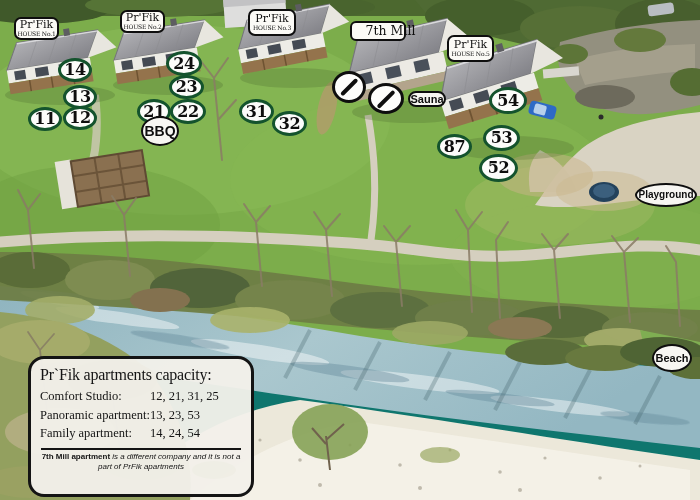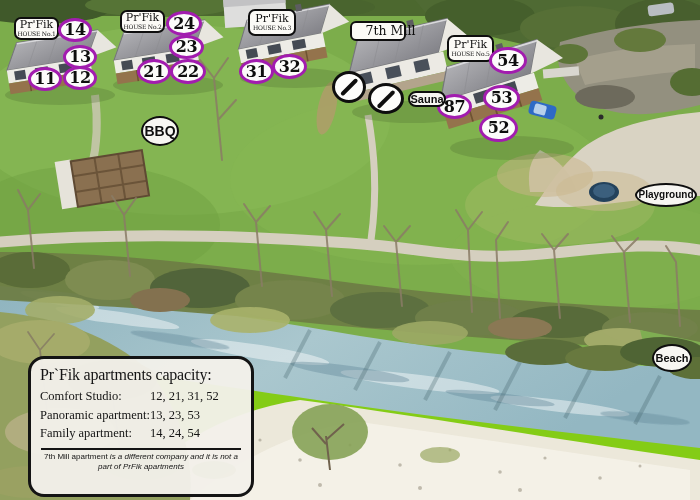--- a/index.html
+++ b/index.html
@@ -1,24 +1,24 @@
 <!DOCTYPE html>
 <html><head>
 <meta charset="utf-8">
 <style>
   html,body{margin:0;padding:0;background:#ffffff;}
-  #stage{position:relative;width:700px;height:500px;overflow:hidden;background:#84cc16;
+  #stage{position:relative;width:700px;height:500px;overflow:hidden;background:#0f766e;
          font-family:"Liberation Sans",sans-serif;}
   #photo-svg{position:absolute;left:0;top:0;z-index:1;}
 
   
   .ov{position:absolute;z-index:2;box-sizing:border-box;color:#0e0e0e;}
-  .badge{border:3px solid #a21caf;border-radius:50%;background:#fcfcfa;
+  .badge{border:3px solid #14532d;border-radius:50%;background:#fcfcfa;
          display:flex;align-items:center;justify-content:center;
-         font:700 16px/1 "DejaVu Serif",serif;letter-spacing:-0.5px;}
+         font:700 16px/1 "DejaVu Serif",serif;letter-spacing:-0.5px;margin-top:40px;}
   .hlabel{border:2.5px solid #0e0e0e;border-radius:7px;background:#fbfaf6;
           display:flex;flex-direction:column;align-items:center;justify-content:center;
           text-align:center;padding:1px 2px;}
   .hl1{font:400 11px/10px "DejaVu Serif",serif;white-space:nowrap;}
   .hl2{font:400 6px/7px "DejaVu Serif",serif;white-space:nowrap;letter-spacing:-0.2px;}
   .pill{border:2.5px solid #0e0e0e;border-radius:6px;background:#fbfaf6;
         display:flex;align-items:center;justify-content:center;
         font:400 12.5px/1 "DejaVu Serif",serif;white-space:nowrap;padding-left:25px;}
   .amenity{border:2.5px solid #0e0e0e;border-radius:50%;background:#f7f6f2;
         display:flex;align-items:center;justify-content:center;
@@ -31,21 +31,21 @@
   .capacity-box{left:28px;top:356px;width:226px;height:141px;z-index:3;
         background:rgba(242,240,234,0.96);border:3px solid #141414;border-radius:16px;
         padding:5px 9px 15px 9px;}
   .cap-title{font:400 16px/21px "Liberation Serif",serif;letter-spacing:-0.2px;color:#141414;
         margin-bottom:2px;white-space:nowrap;}
   .cap-row{display:grid;grid-template-columns:110px auto;
         font:400 12.5px/18.5px "Liberation Serif",serif;color:#141414;}
   .cap-row span{white-space:nowrap;}
   .cap-rule{border-top:2px solid #141414;margin:5px 1px 2px 1px;}
   .cap-note{font:italic 400 8px/10px "Liberation Sans",sans-serif;text-align:center;color:#141414;}
-  .cap-note b{font-style:normal;font-weight:400;text-align:right;}
+  .cap-note b{font-style:normal;font-weight:700;text-align:right;}
 </style>
 </head>
 <body>
 
 <div id="stage">
 
   <svg id="photo-svg" width="700" height="500" viewBox="0 0 700 500">
     <defs>
       <linearGradient id="roofG" x1="0" y1="0" x2="1" y2="1">
         <stop offset="0" stop-color="#b4b4b8"></stop>
@@ -323,21 +323,21 @@
 
   <span class="ov badge" style="left:58px;top:18px;width:34px;height:24px">14</span>
   <span class="ov badge" style="left:63px;top:45px;width:34px;height:24px">13</span>
   <span class="ov badge" style="left:28px;top:67px;width:34px;height:24px">11</span>
   <span class="ov badge" style="left:63px;top:66px;width:34px;height:24px">12</span>
   <span class="ov badge" style="left:166px;top:11px;width:36px;height:25px">24</span>
   <span class="ov badge" style="left:169px;top:35px;width:35px;height:24px">23</span>
   <span class="ov badge" style="left:137px;top:59px;width:34px;height:25px">21</span>
   <span class="ov badge" style="left:170px;top:59px;width:36px;height:25px">22</span>
   <span class="ov badge" style="left:239px;top:59px;width:35px;height:25px">31</span>
-  <span class="ov badge" style="left:272px;top:54px;width:35px;height:25px">32</span>
+  <span class="ov badge" style="left:272px;top:71px;width:35px;height:25px">32</span>
   <span class="ov badge" style="left:489px;top:47px;width:38px;height:27px">54</span>
   <span class="ov badge" style="left:483px;top:85px;width:37px;height:26px">53</span>
   <span class="ov badge" style="left:479px;top:114px;width:39px;height:28px">52</span>
   <span class="ov badge" style="left:437px;top:94px;width:35px;height:25px">87</span>
 
   <span class="ov noentry" style="left:332px;top:71px;width:34px;height:32px">
     <span class="slash"></span>
   </span>
   <span class="ov noentry" style="left:368px;top:83px;width:36px;height:31px">
     <span class="slash"></span>
@@ -345,21 +345,21 @@
 
   <span class="ov amenity" style="left:141px;top:116px;width:38px;height:30px;font-size:14px">BBQ</span>
   <span class="ov amenity" style="left:408px;top:91px;width:38px;height:16px;border-radius:11px">Sauna</span>
   <span class="ov amenity" style="left:635px;top:183px;width:62px;height:24px;font-size:10px">Playground</span>
   <span class="ov amenity" style="left:652px;top:344px;width:40px;height:28px">Beach</span>
 
   <div class="ov capacity-box">
     <div class="cap-title">Pr`Fik apartments capacity:</div>
     <div class="cap-row">
       <span>Comfort Studio:</span>
-      <span>12, 21, 31, 52</span>
+      <span>12, 21, 31, 25</span>
     </div>
     <div class="cap-row">
       <span>Panoramic apartment:</span>
       <span>13, 23, 53</span>
     </div>
     <div class="cap-row">
       <span>Family apartment:</span>
       <span>14, 24, 54</span>
     </div>
     <div class="cap-rule"></div>

